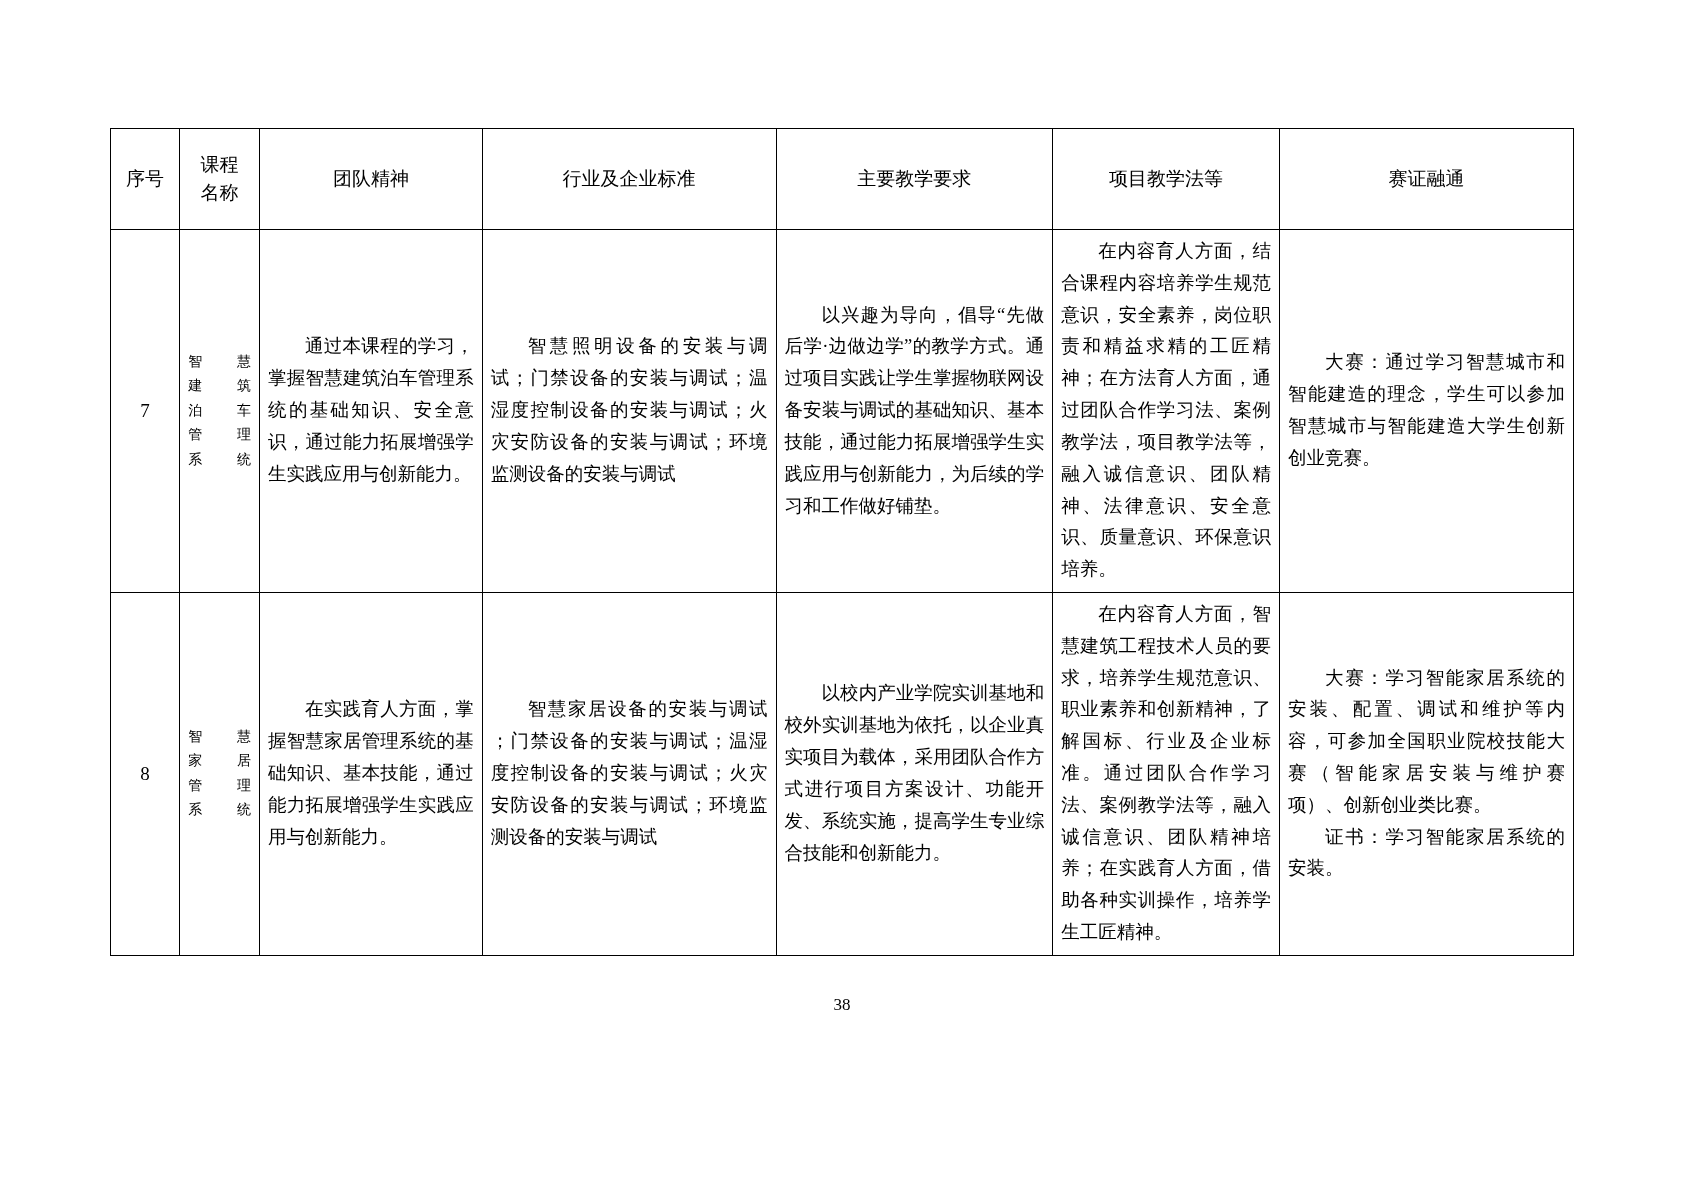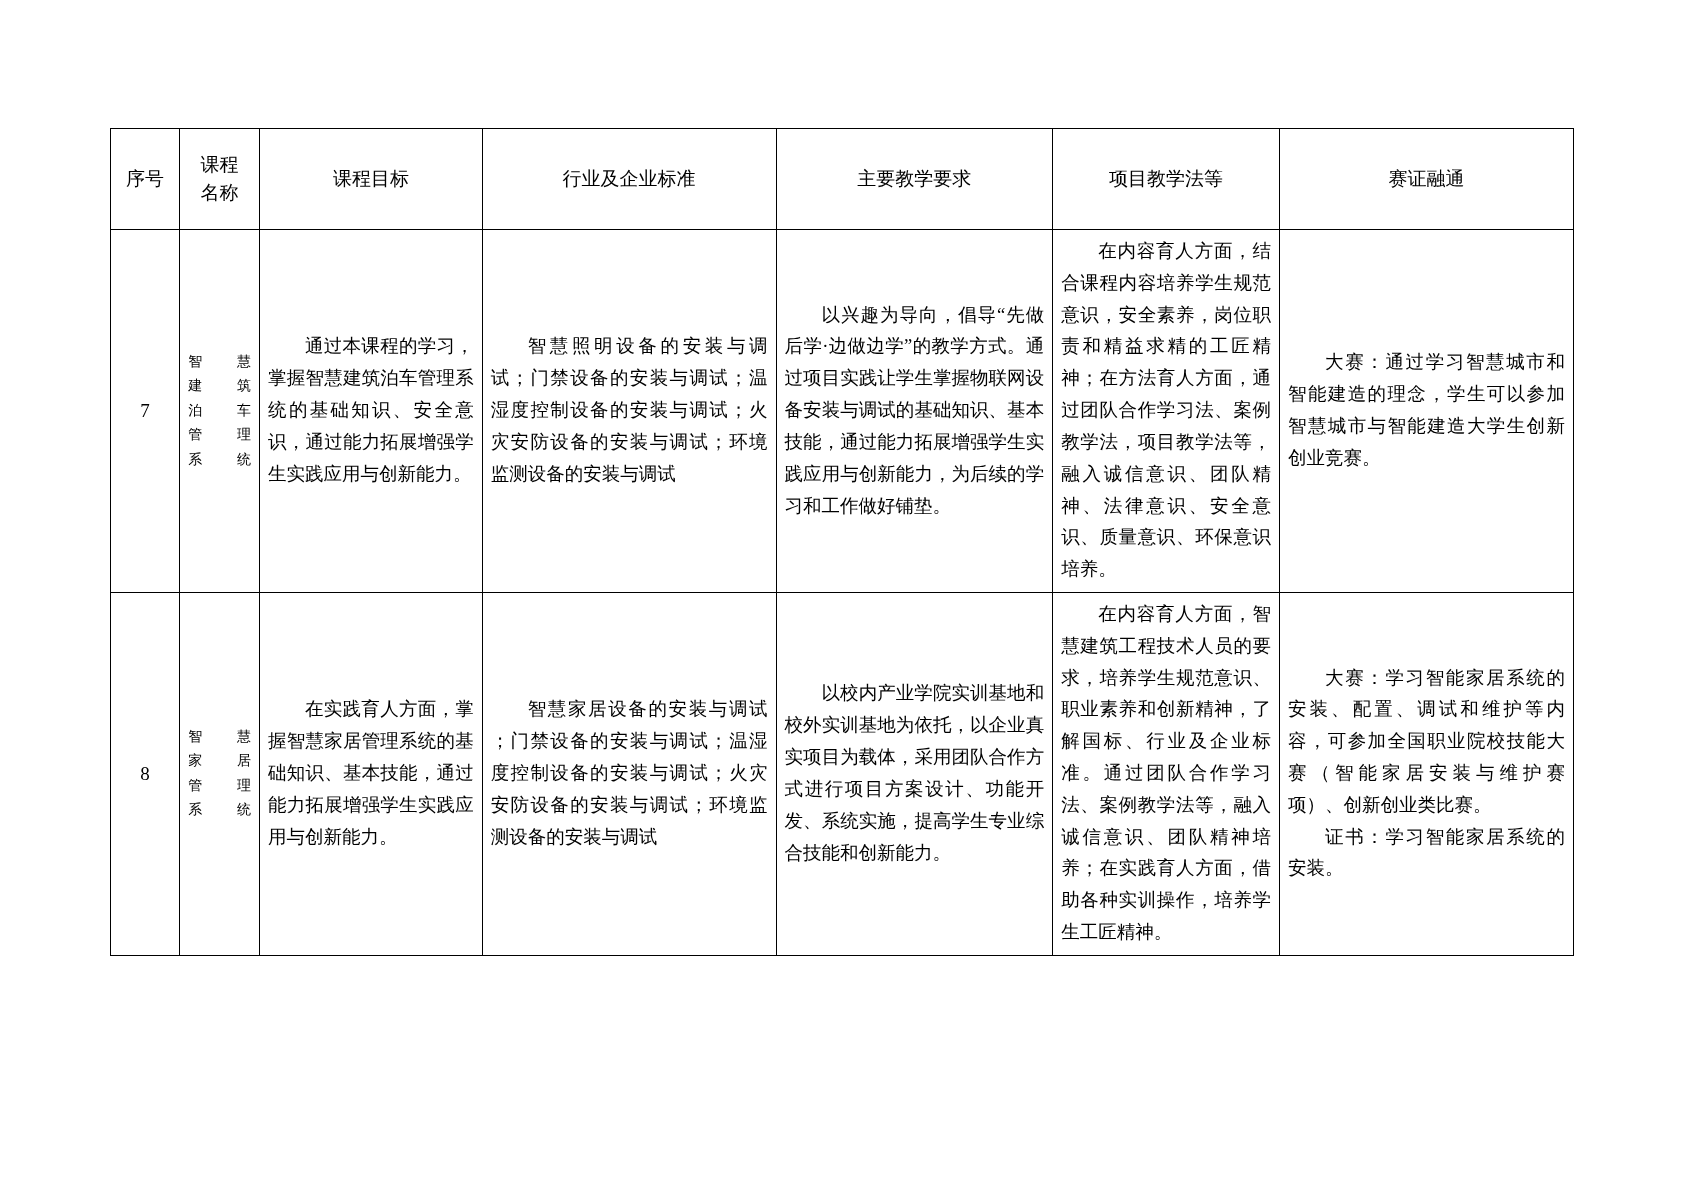--- a/index.html
+++ b/index.html
@@ -106,21 +106,21 @@
       <col class="col-ideology">
       <col class="col-match">
     </colgroup>
     <thead>
       <tr>
         <th>序号</th>
         <th>
           <div>课程</div>
           <div>名称</div>
         </th>
-        <th>课程目标</th>
+        <th>团队精神</th>
         <th>行业及企业标准</th>
         <th>主要教学要求</th>
         <th>项目教学法等</th>
         <th>赛证融通</th>
       </tr>
     </thead>
     <tbody>
       <tr class="row-7">
         <td class="cell-seq">7</td>
         <td class="cell-name">
@@ -167,14 +167,15 @@
           <p class="indent">在内容育人方面，智慧建筑工程技术人员的要求，培养学生规范意识、职业素养和创新精神，了解国标、行业及企业标准。通过团队合作学习法、案例教学法等，融入诚信意识、团队精神培养；在实践育人方面，借助各种实训操作，培养学生工匠精神。</p>
         </td>
         <td class="body-cell">
           <p class="indent">大赛：学习智能家居系统的安装、配置、调试和维护等内容，可参加全国职业院校技能大赛（智能家居安装与维护赛项）、创新创业类比赛。</p>
           <p class="indent">证书：学习智能家居系统的安装。</p>
         </td>
       </tr>
     </tbody>
   </table>
 
+  <div class="page-number">38</div>
 
 </div>
 
 </body></html>

